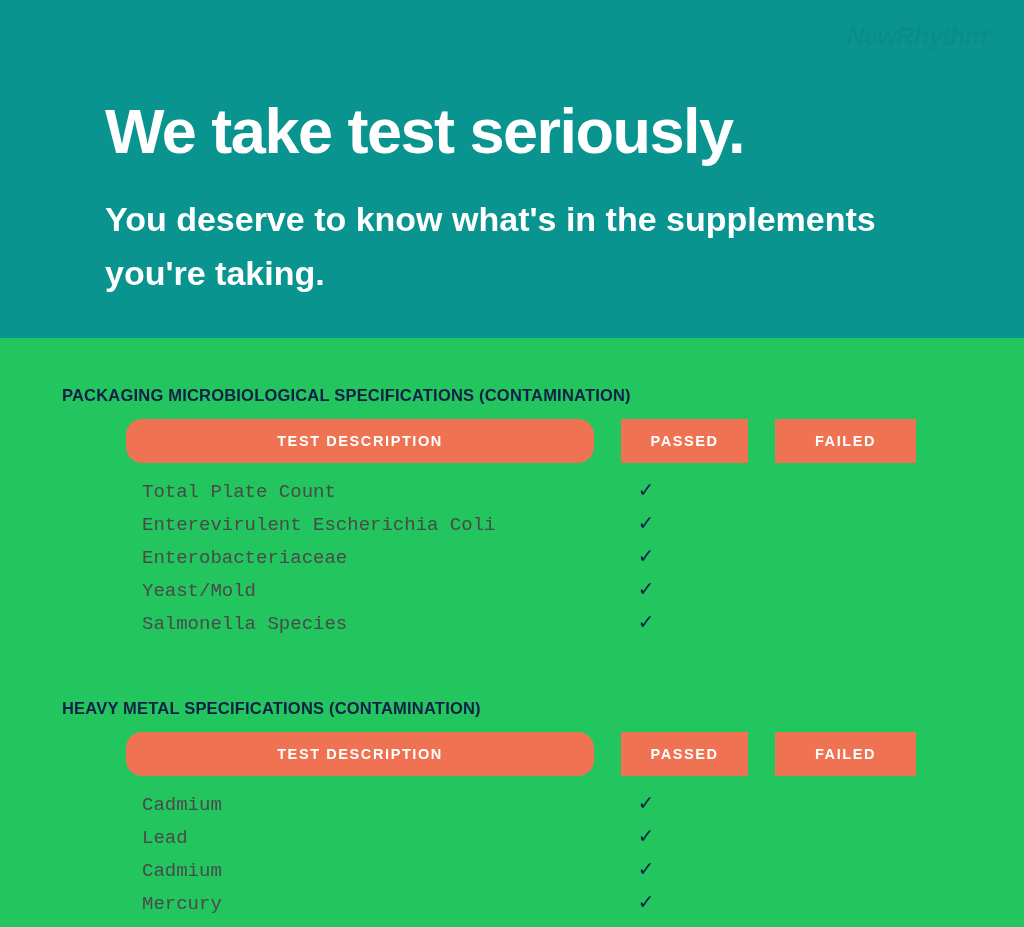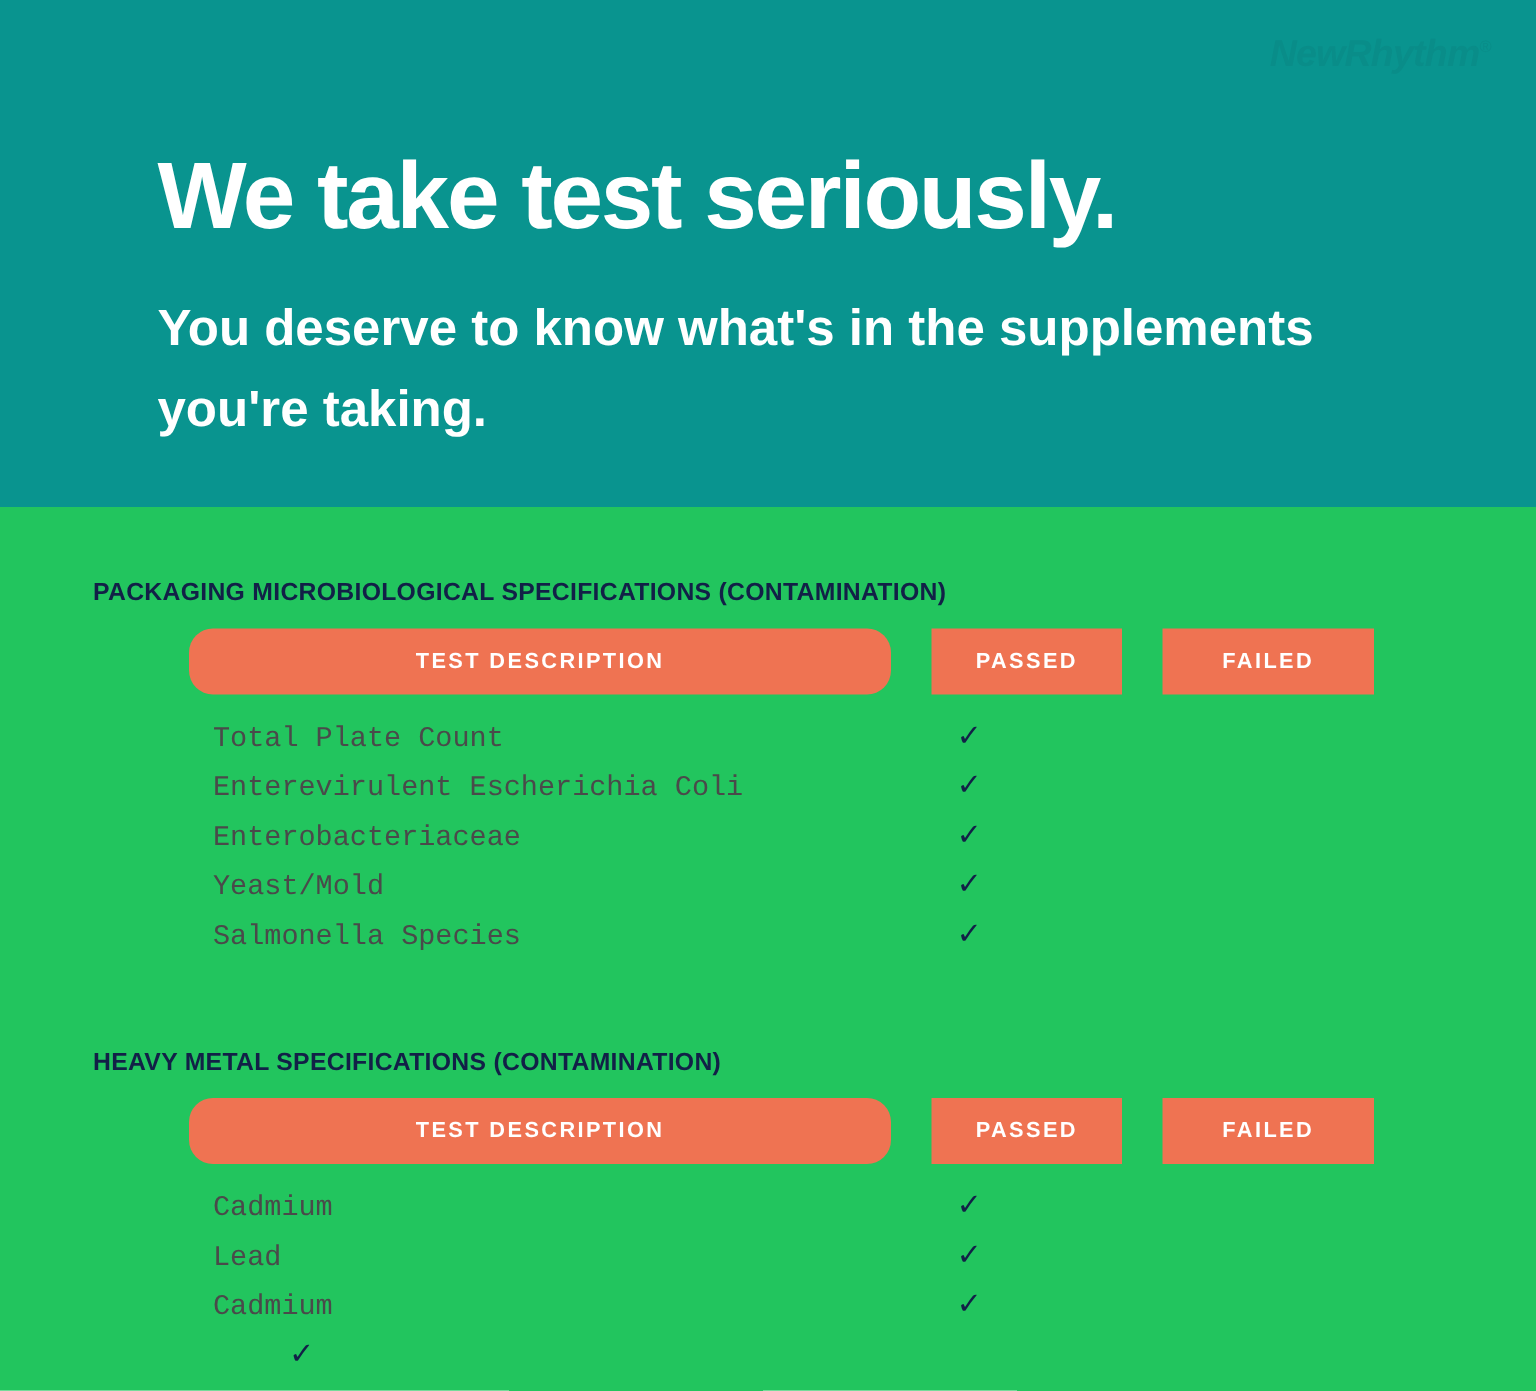--- a/index.html
+++ b/index.html
@@ -204,20 +204,21 @@
           <div class="cell-desc">Lead</div>
           <div class="cell-mark">✓</div>
           <div class="cell-mark empty"></div>
         </div>
         <div class="row">
           <div class="cell-desc">Cadmium</div>
           <div class="cell-mark">✓</div>
           <div class="cell-mark empty"></div>
         </div>
         <div class="row">
+          <div class="cell-desc">Mercury</div>
           <div class="cell-mark">✓</div>
           <div class="cell-mark empty"></div>
         </div>
       </div>
     </div>
   </div>
 
 </div>
 
 </body></html>

